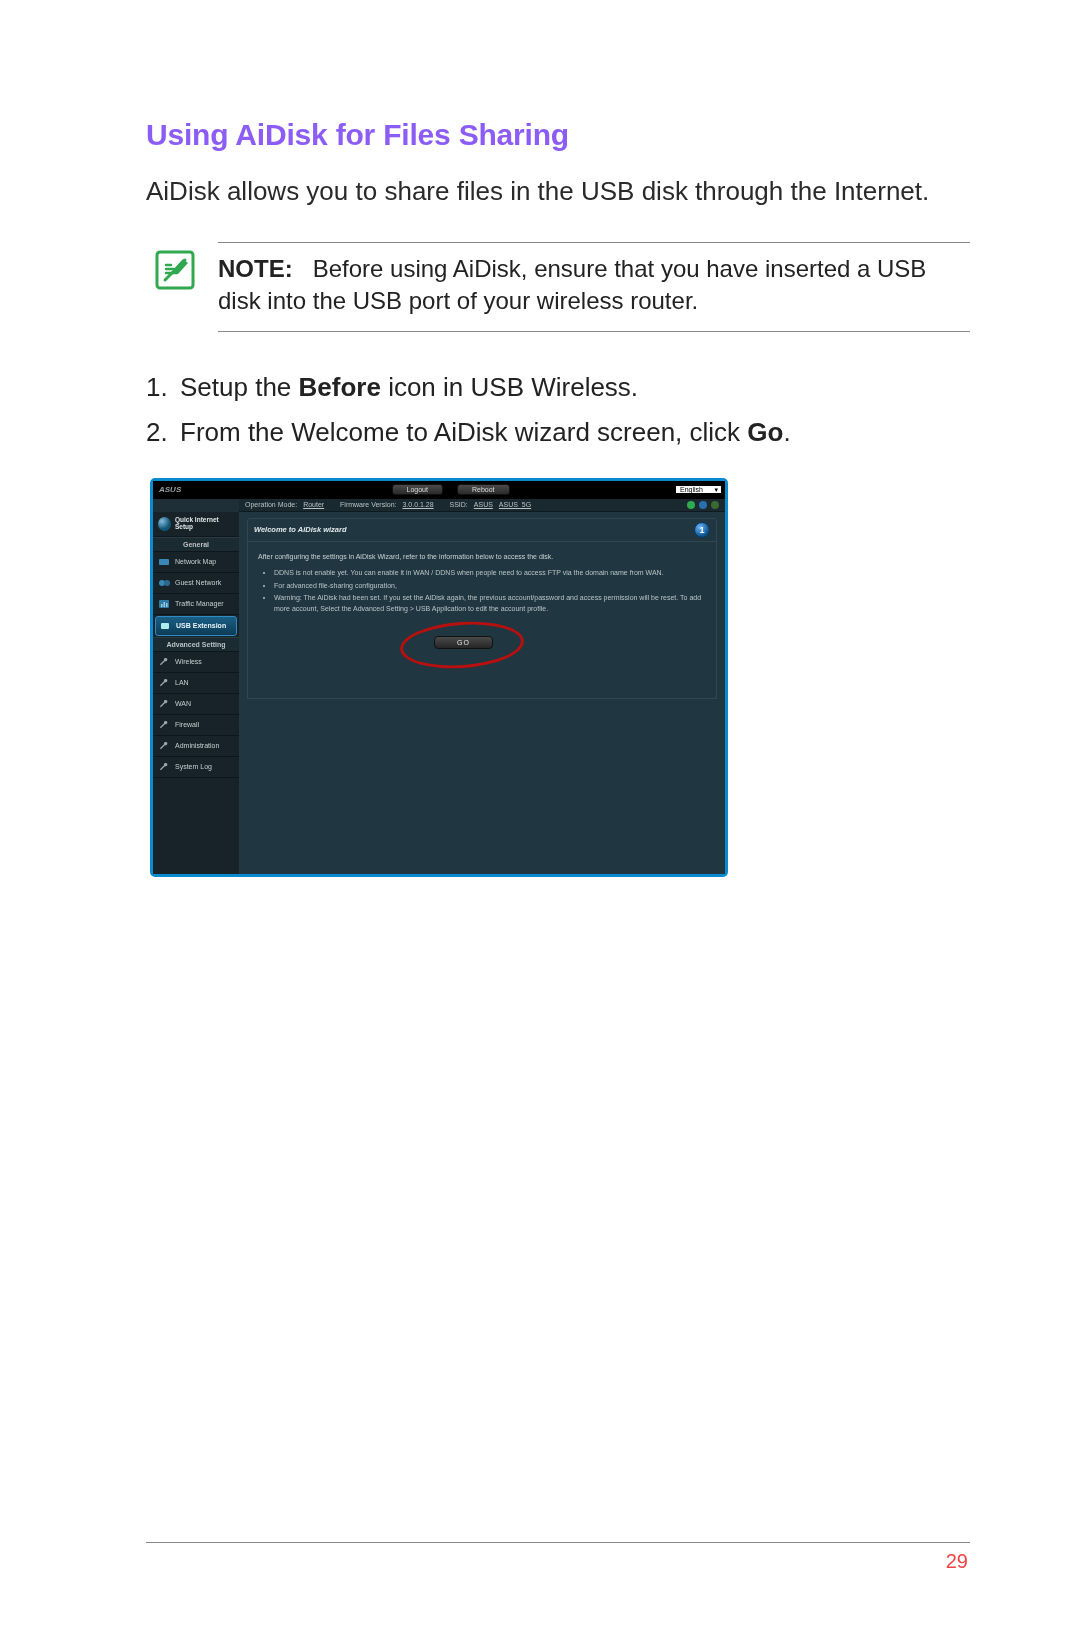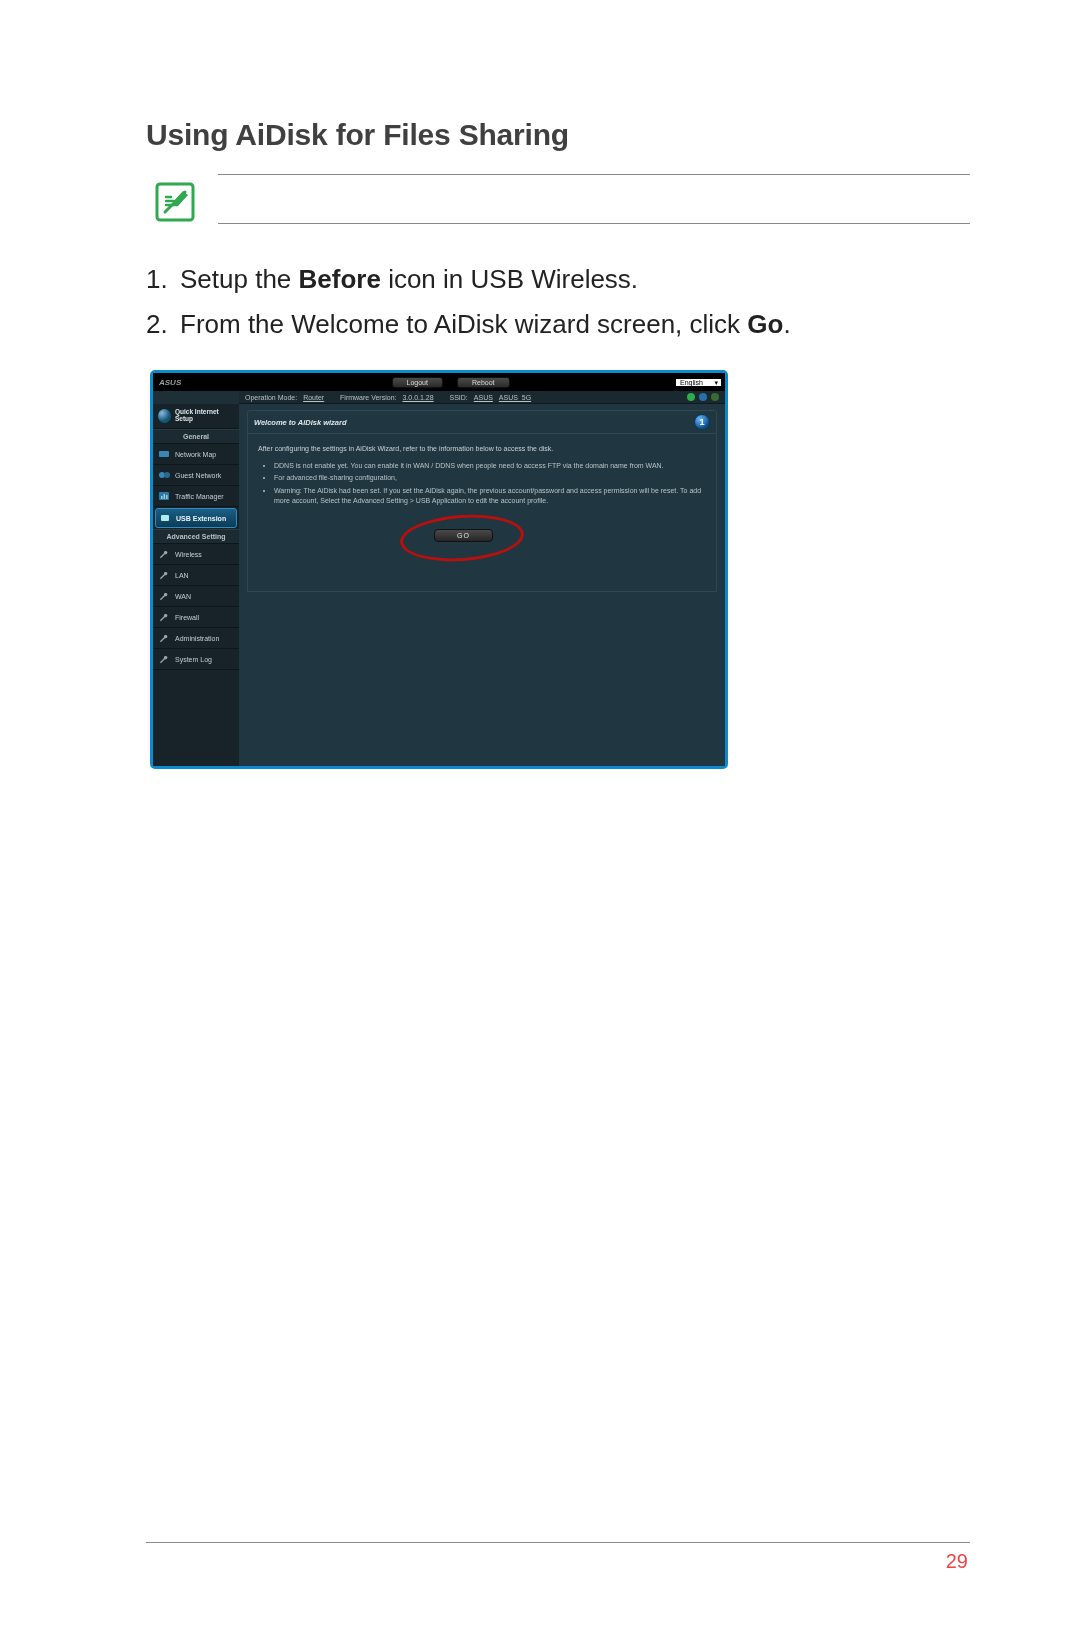--- a/index.html
+++ b/index.html
@@ -1,18 +1,18 @@
 <!DOCTYPE html>
 <html><head>
 <meta charset="utf-8">
 <style>
   * { box-sizing: border-box; margin: 0; padding: 0; }
   html, body { width: 1080px; height: 1627px; background: #fff; font-family: "Segoe UI", "Helvetica Neue", Arial, sans-serif; color: #222; }
   .page { position: relative; width: 1080px; height: 1627px; padding: 118px 110px 0 146px; }
-  .heading { color: #404040; font-size: 30px; font-weight: 700; margin-bottom: 22px; letter-spacing: -0.2px; }
+  .heading { color: #8b5cf6; font-size: 30px; font-weight: 700; margin-bottom: 22px; letter-spacing: -0.2px; }
   .intro { font-size: 26px; line-height: 1.32; margin-bottom: 34px; color: #2a2a2a; }
   .note-block { display: grid; grid-template-columns: 58px 1fr; column-gap: 14px; margin-bottom: 36px; }
   .note-rule { grid-column: 2; height: 0; border-top: 1px solid #888; }
   .note-icon-cell { grid-column: 1; grid-row: 2; display:flex; align-items:flex-start; justify-content:center; padding-top:6px;}
   .note-body { grid-column: 2; grid-row: 2; font-size: 24px; line-height: 1.32; padding: 10px 0 14px 0; }
   .note-body b { font-weight: 700; }
   .note-rule2 { grid-column: 2; grid-row: 3; border-top: 1px solid #888; height:0; }
   .subheading { font-size: 26px; font-weight: 700; margin-bottom: 14px; }
   ol.steps { list-style: none; font-size: 26px; line-height: 1.5; padding-left: 0; }
   ol.steps li { display: flex; margin-bottom: 6px; }
@@ -60,32 +60,36 @@
   .page-num { position:absolute; right:112px; bottom:54px; font-size:20px; color:#ef4444; }
 
   
   svg { display:block; }
 </style>
 </head>
 <body>
 
 <div class="page">
   <h1 class="heading">Using AiDisk for Files Sharing</h1>
+  <p class="intro">AiDisk allows you to share files in the USB disk through the Internet.</p>
 
   <div class="note-block">
     <div class="note-rule"></div>
     <div class="note-icon-cell">
       <span>
         <svg width="42" height="42" viewBox="0 0 42 42">
           <rect x="3" y="3" width="36" height="36" rx="3" fill="none" stroke="#2fa84f" stroke-width="3"></rect>
           <path d="M11 31 L31 11" stroke="#2fa84f" stroke-width="3" stroke-linecap="round"></path>
           <path d="M12 16 L17 16 M12 20 L20 20 M12 24 L23 24" stroke="#2fa84f" stroke-width="2.4" stroke-linecap="round"></path>
           <path d="M29 10 L34 14 L24 25 L19 21 Z" fill="#2fa84f"></path>
         </svg>
       </span>
+    </div>
+    <div class="note-body">
+      <b>NOTE:</b>&nbsp;&nbsp;&nbsp;<span>Before using AiDisk, ensure that you have inserted a USB disk into the USB port of your wireless router.</span>
     </div>
     <div class="note-rule2"></div>
   </div>
 
   <ol class="steps">
     <li>
       <span class="num">1.</span>
       <span class="txt"><span>Setup the </span><b>Before</b><span> icon in USB Wireless.</span></span>
     </li>
     <li>

